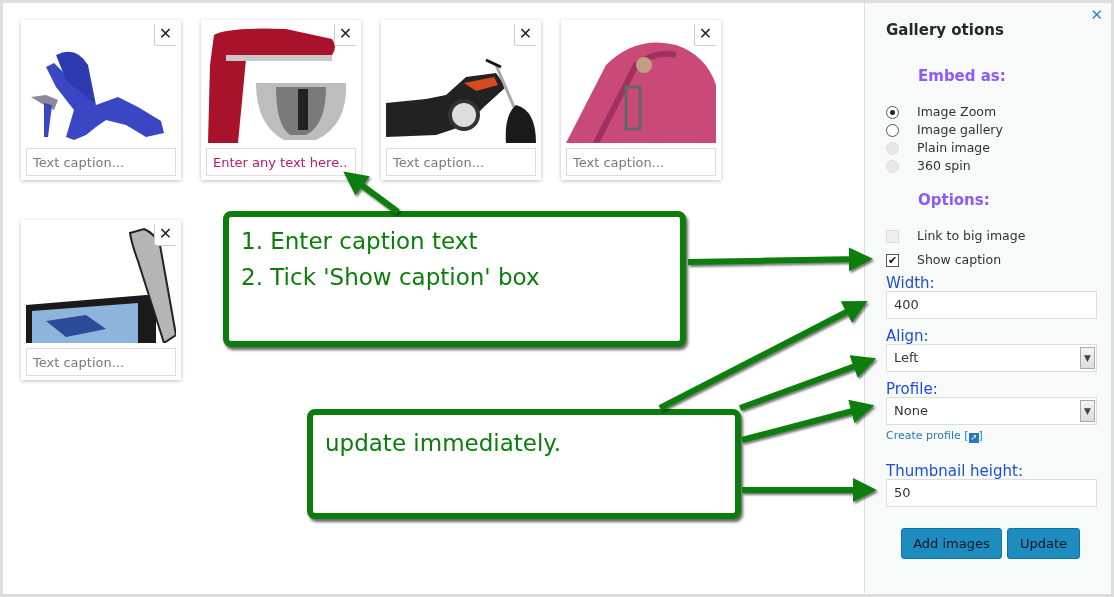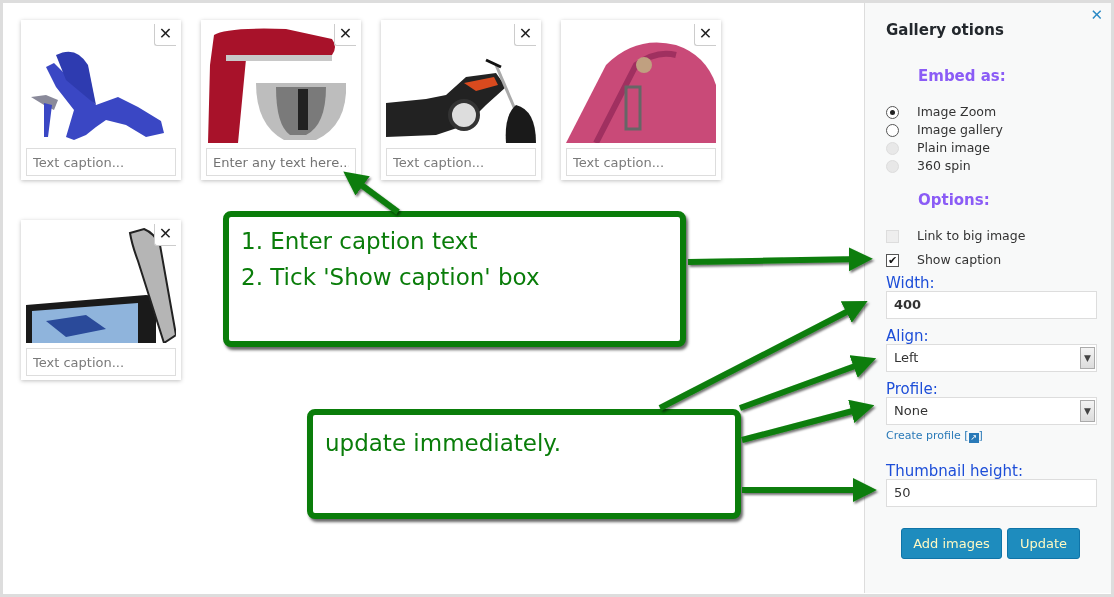--- a/index.html
+++ b/index.html
@@ -33,21 +33,21 @@
       position: absolute; right: 5px; top: 4px; width: 22px; height: 22px;
       background: #fff; border-left: 1px solid #ccc; border-bottom: 1px solid #ccc;
       border-bottom-left-radius: 3px;
       font-size: 16px; font-weight: bold; line-height: 20px; text-align: center; color: #222;
       cursor: pointer;
     }
     .thumb input {
       position: absolute; left: 5px; top: 128px; width: 150px; height: 28px;
       border: 1px solid #ddd; padding: 0 6px;
       font-family: "DejaVu Sans", "Liberation Sans", sans-serif;
-      font-size: 13px; color: #737373; background: #fff;
+      font-size: 13px; color: #be185d; background: #fff;
     }
     .thumb input::placeholder { color: #7a7a7a; }
     .callout {
       position: absolute; background: #fff;
       border: 6px solid #0a7d0a; border-radius: 8px;
       box-shadow: 2px 3px 3px rgba(0,0,0,0.6);
       color: #0a7d0a; font-family: "DejaVu Sans", "Liberation Sans", sans-serif;
       font-size: 23px; line-height: 36px; padding: 6px 12px;
     }
     svg.arrows { position: absolute; left: 0; top: 0; width: 1114px; height: 597px; pointer-events: none; }
@@ -68,21 +68,21 @@
     }
     .select-arrow {
       position: absolute; right: 1px; top: 2px; width: 15px; height: 22px;
       border: 1px solid #aaa; background: linear-gradient(#f4f4f4,#dcdcdc);
       font-size: 9px; color: #444; text-align: center; line-height: 20px;
     }
     .link { position: absolute; left: 21px; font-size: 11px; color: #2a7ab8; cursor: pointer; }
     .link .ext { display: inline-block; width: 10px; height: 10px; background: #2a7ab8; color: #fff; font-size: 8px; line-height: 10px; text-align: center; vertical-align: -1px; }
     .btn {
       position: absolute; height: 31px; background: #1e8cbe; border: 1px solid #0f74a8;
-      border-radius: 3px; color: #fef9c3; font-size: 13px; line-height: 29px; text-align: center; cursor: pointer;
+      border-radius: 3px; color: #0f172a; font-size: 13px; line-height: 29px; text-align: center; cursor: pointer;
       font-family: "DejaVu Sans", "Liberation Sans", sans-serif;
     }
   </style>
 </head>
 <body>
 
 <div class="frame">
   <div class="main-area">
 
     <div class="thumb" style="left:18px; top:17px;">
@@ -189,21 +189,21 @@
     <div class="opt" style="top:222px;">
       <span class="check disabled"></span>
       <span>Link to big image</span>
     </div>
     <div class="opt" style="top:246px;">
       <span class="check">✔</span>
       <span>Show caption</span>
     </div>
 
     <div class="lbl" style="top:271px;">Width:</div>
-    <div class="field" style="top:288px;font-weight:bold;">400</div>
+    <div class="field" style="top:288px;">400</div>
 
     <div class="lbl" style="top:324px;">Align:</div>
     <div class="field" style="top:341px;">
       <span>Left</span>
       <span class="select-arrow">▼</span>
     </div>
 
     <div class="lbl" style="top:377px;">Profile:</div>
     <div class="field" style="top:394px;">
       <span>None</span>

